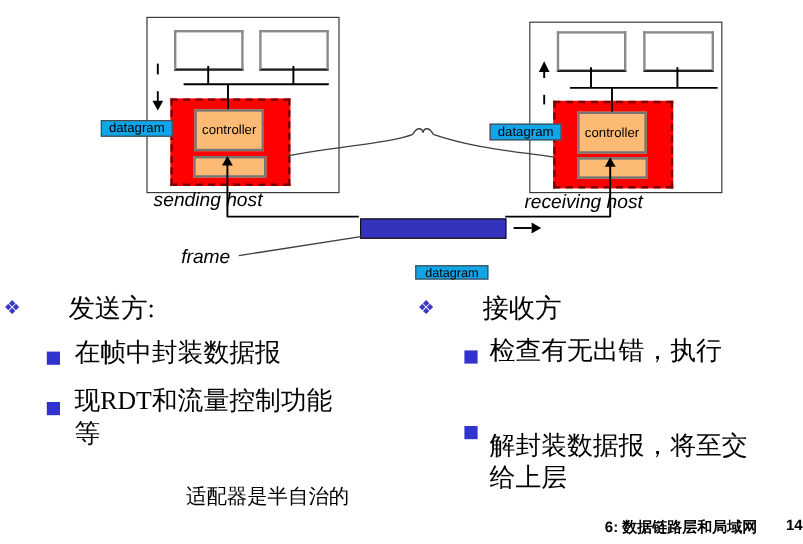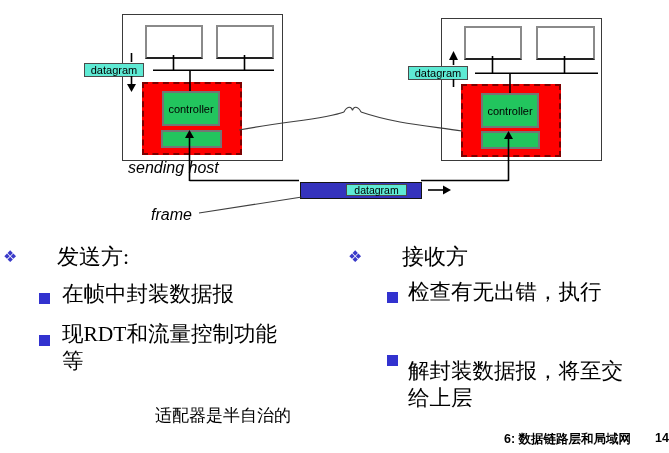--- a/index.html
+++ b/index.html
@@ -5,34 +5,34 @@
   html,body{margin:0;padding:0;}
   body{
     width:669px;height:453px;position:relative;overflow:hidden;background:#ffffff;
     font-family:"Liberation Serif","DejaVu Serif",serif;color:#000;
   }
   .abs{position:absolute;}
   
   .host-box{border:1.5px solid #3a3a3a;background:#fff;}
   .monitor{border:2px solid #8a8a8a;border-bottom-color:#222;background:#fff;}
   .adapter{background:#fe0000;border:2px dashed #7c0000;}
-  .white-chip{background:#22c55e;border:2px solid #757575;display:flex;align-items:center;justify-content:center;
+  .white-chip{background:#fdba74;border:2px solid #757575;display:flex;align-items:center;justify-content:center;
     font-family:"Liberation Sans","DejaVu Sans",sans-serif;font-size:11px;}
-  .tag-box{background:#5eead4;border:1.5px solid #4a4a4a;display:flex;align-items:center;justify-content:center;
-    font-family:"Liberation Sans","DejaVu Sans",sans-serif;font-size:11px;}
+  .tag-box{background:#0ea5e9;border:1.5px solid #4a4a4a;display:flex;justify-content:center;
+    font-family:"Liberation Sans","DejaVu Sans",sans-serif;font-size:11px;margin-top:37px;}
   .host-label{font-family:"Liberation Sans","DejaVu Sans",sans-serif;font-style:italic;font-size:16px;white-space:nowrap;}
   .frame-bar{background:#3533bd;border:1px solid #141414;}
   .link-label{font-size:20px;letter-spacing:1px;white-space:nowrap;}
   svg.overlay{position:absolute;left:0;top:0;pointer-events:none;}
   
   .diamond{font-size:16px;color:#3a3ac9;font-family:"DejaVu Sans",sans-serif;}
   .title-txt{font-size:22px;white-space:nowrap;margin-left:26px;}
   .sq{width:11px;height:11px;background:#3232cf;}
   .body-txt{font-size:21.5px;line-height:27px;white-space:nowrap;}
-  .note-txt{font-size:17px;line-height:19.5px;white-space:nowrap;}
+  .note-txt{font-size:17px;line-height:19.5px;white-space:nowrap;font-family:Liberation Mono, monospace;}
   .footer-txt{font-family:"Liberation Sans","DejaVu Sans",sans-serif;font-weight:bold;font-size:12.5px;white-space:nowrap;}
 </style>
 </head>
 <body>
 
 <div class="abs" style="left:0;top:0;width:669px;height:232px;">
 
   <div class="abs host-box" style="left:122px;top:14px;width:159px;height:145px;"></div>
   <div class="abs monitor" style="left:145px;top:25px;width:54px;height:30px;"></div>
   <div class="abs monitor" style="left:216px;top:25px;width:54px;height:30px;"></div>
@@ -50,20 +50,21 @@
   <div class="abs monitor" style="left:464px;top:26px;width:54px;height:30px;"></div>
   <div class="abs monitor" style="left:536px;top:26px;width:55px;height:30px;"></div>
   <div class="abs adapter" style="left:461px;top:84px;width:96px;height:69px;"></div>
   <div class="abs white-chip" style="left:481px;top:93px;width:54px;height:31px;">
     <span>controller</span>
   </div>
   <div class="abs white-chip" style="left:481px;top:131px;width:55px;height:14px;"></div>
   <div class="abs tag-box" style="left:408px;top:66px;width:58px;height:12px;">
     <span>datagram</span>
   </div>
+  <div class="abs host-label" style="left:437px;top:160px;">receiving host</div>
 
 
   <div class="abs frame-bar" style="left:300px;top:182px;width:120px;height:15px;"></div>
   <div class="abs tag-box" style="left:346px;top:184px;width:59px;height:10px;font-size:10.5px;">
     <span>datagram</span>
   </div>
   <div class="abs host-label" style="left:151px;top:206px;">frame</div>
 
   <svg class="overlay" width="669" height="232" viewBox="0 0 669 232">
     <g stroke="#000" stroke-width="1.6" fill="none">

